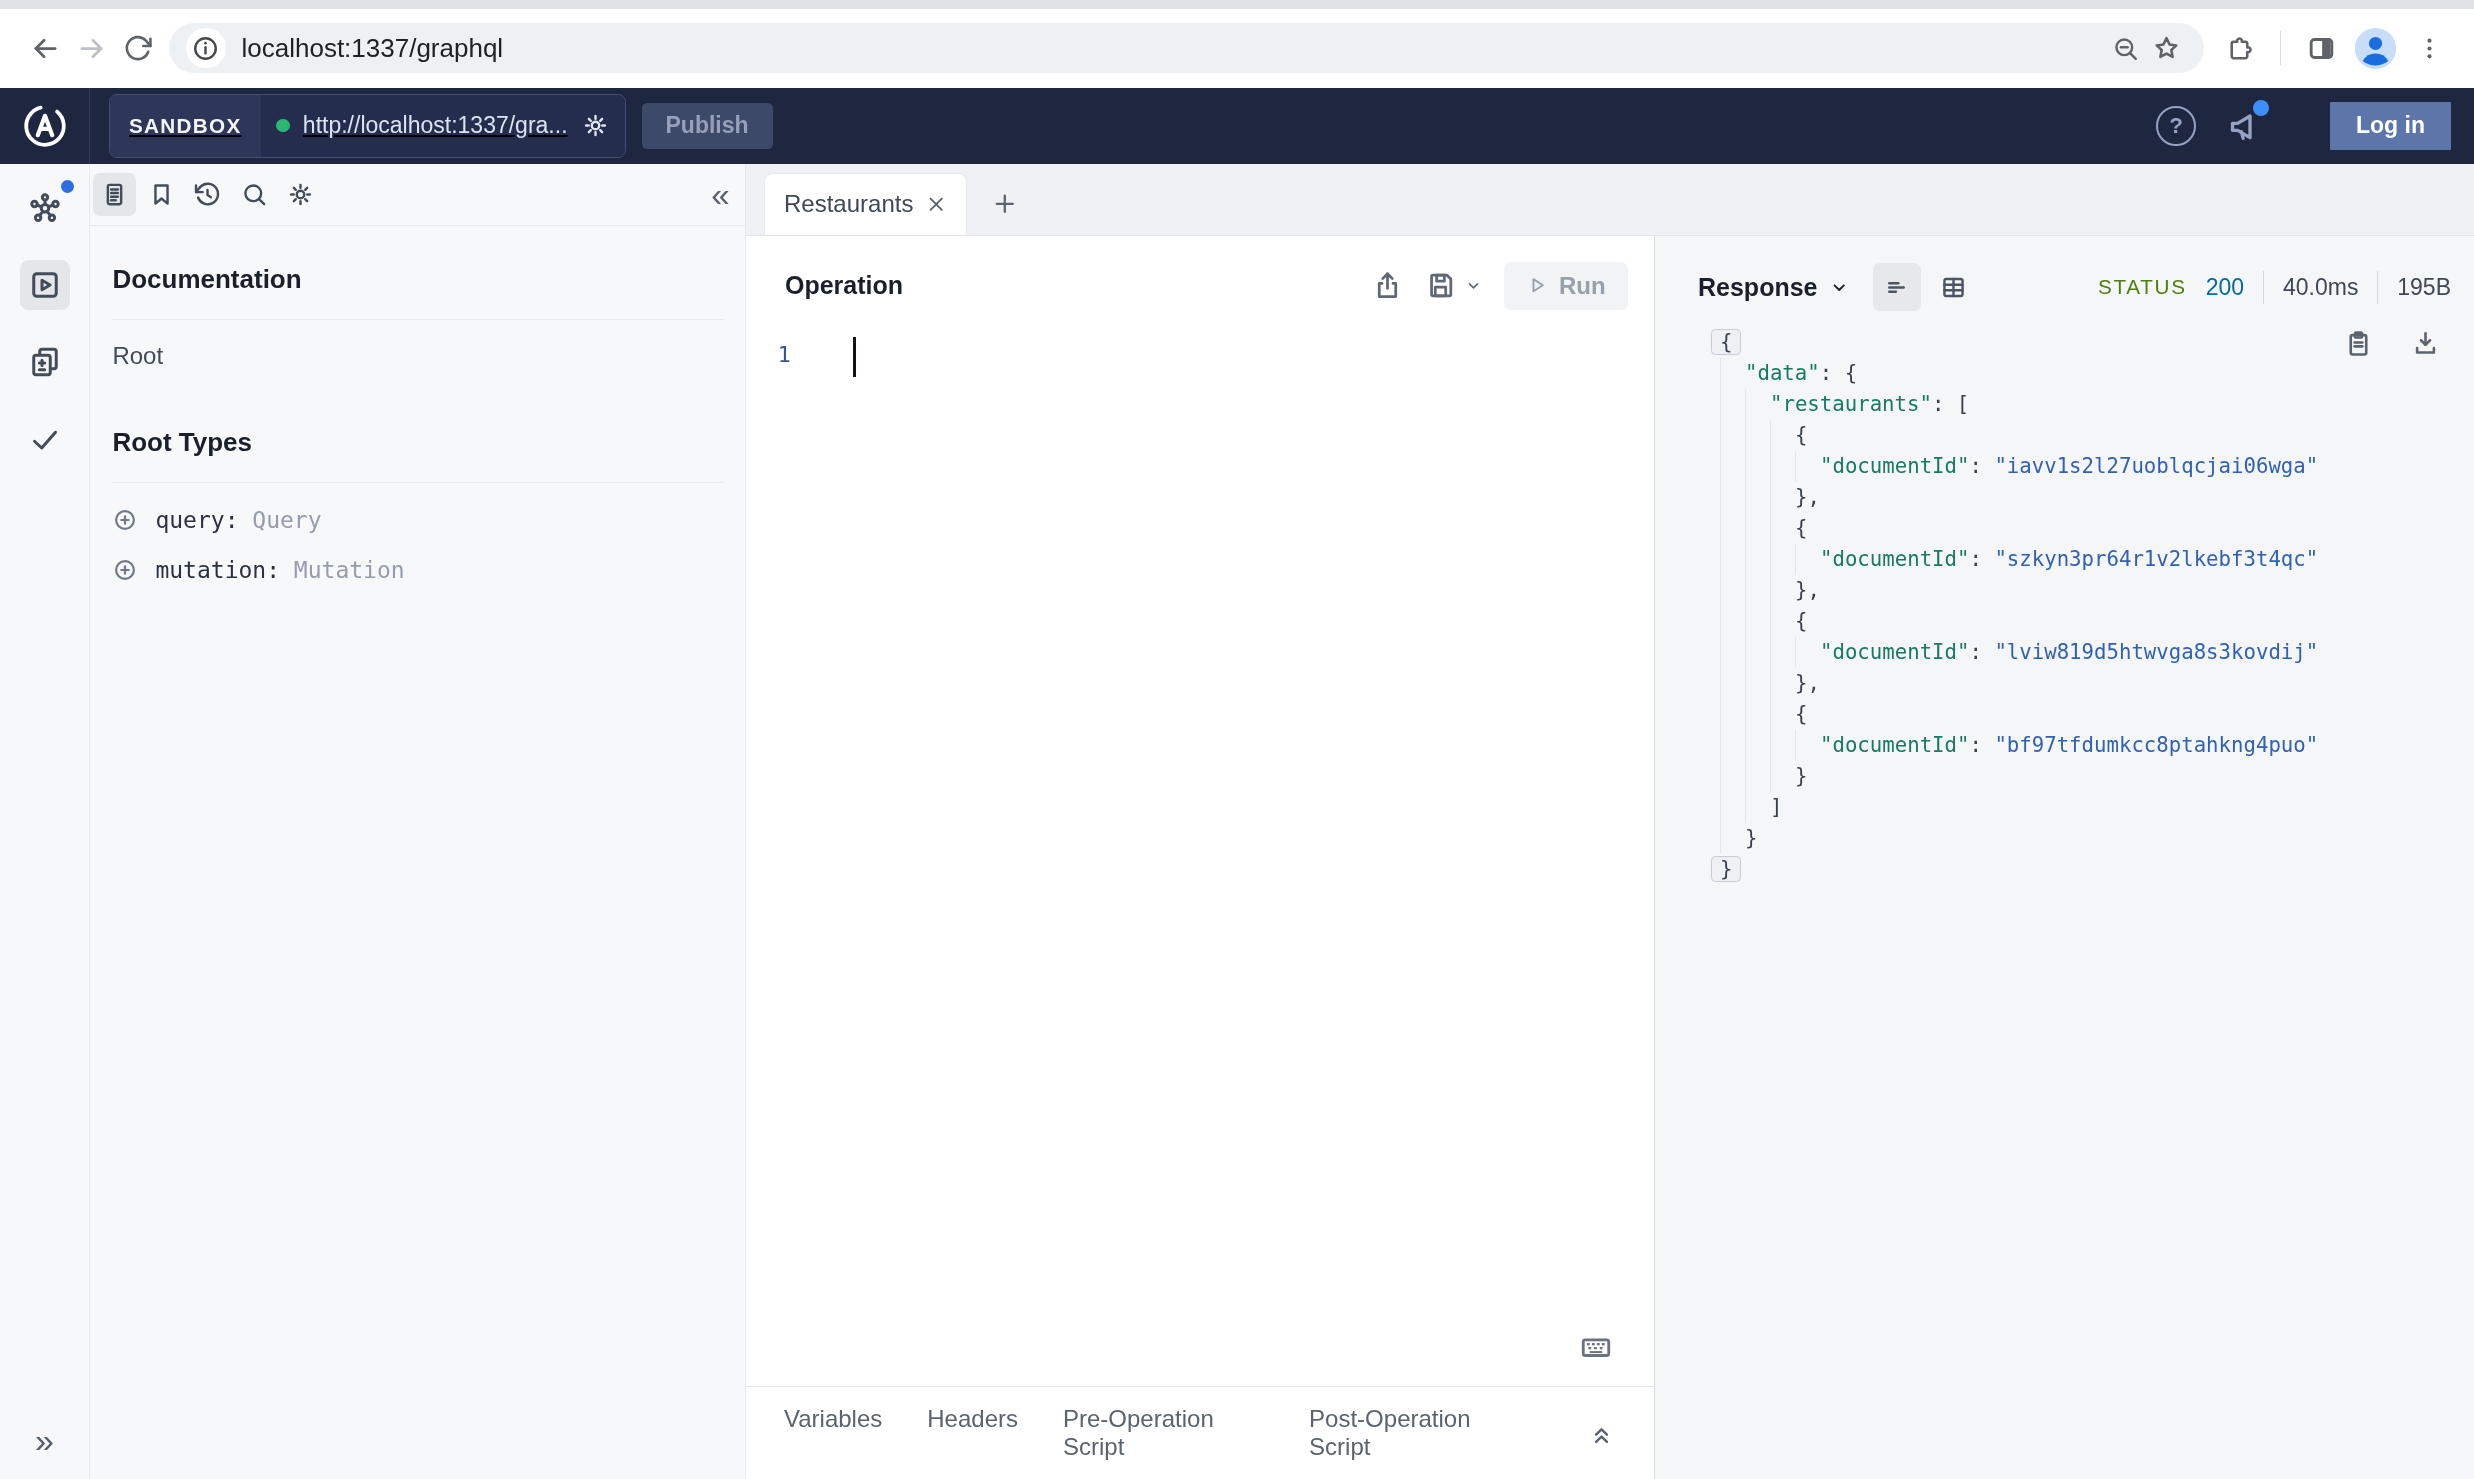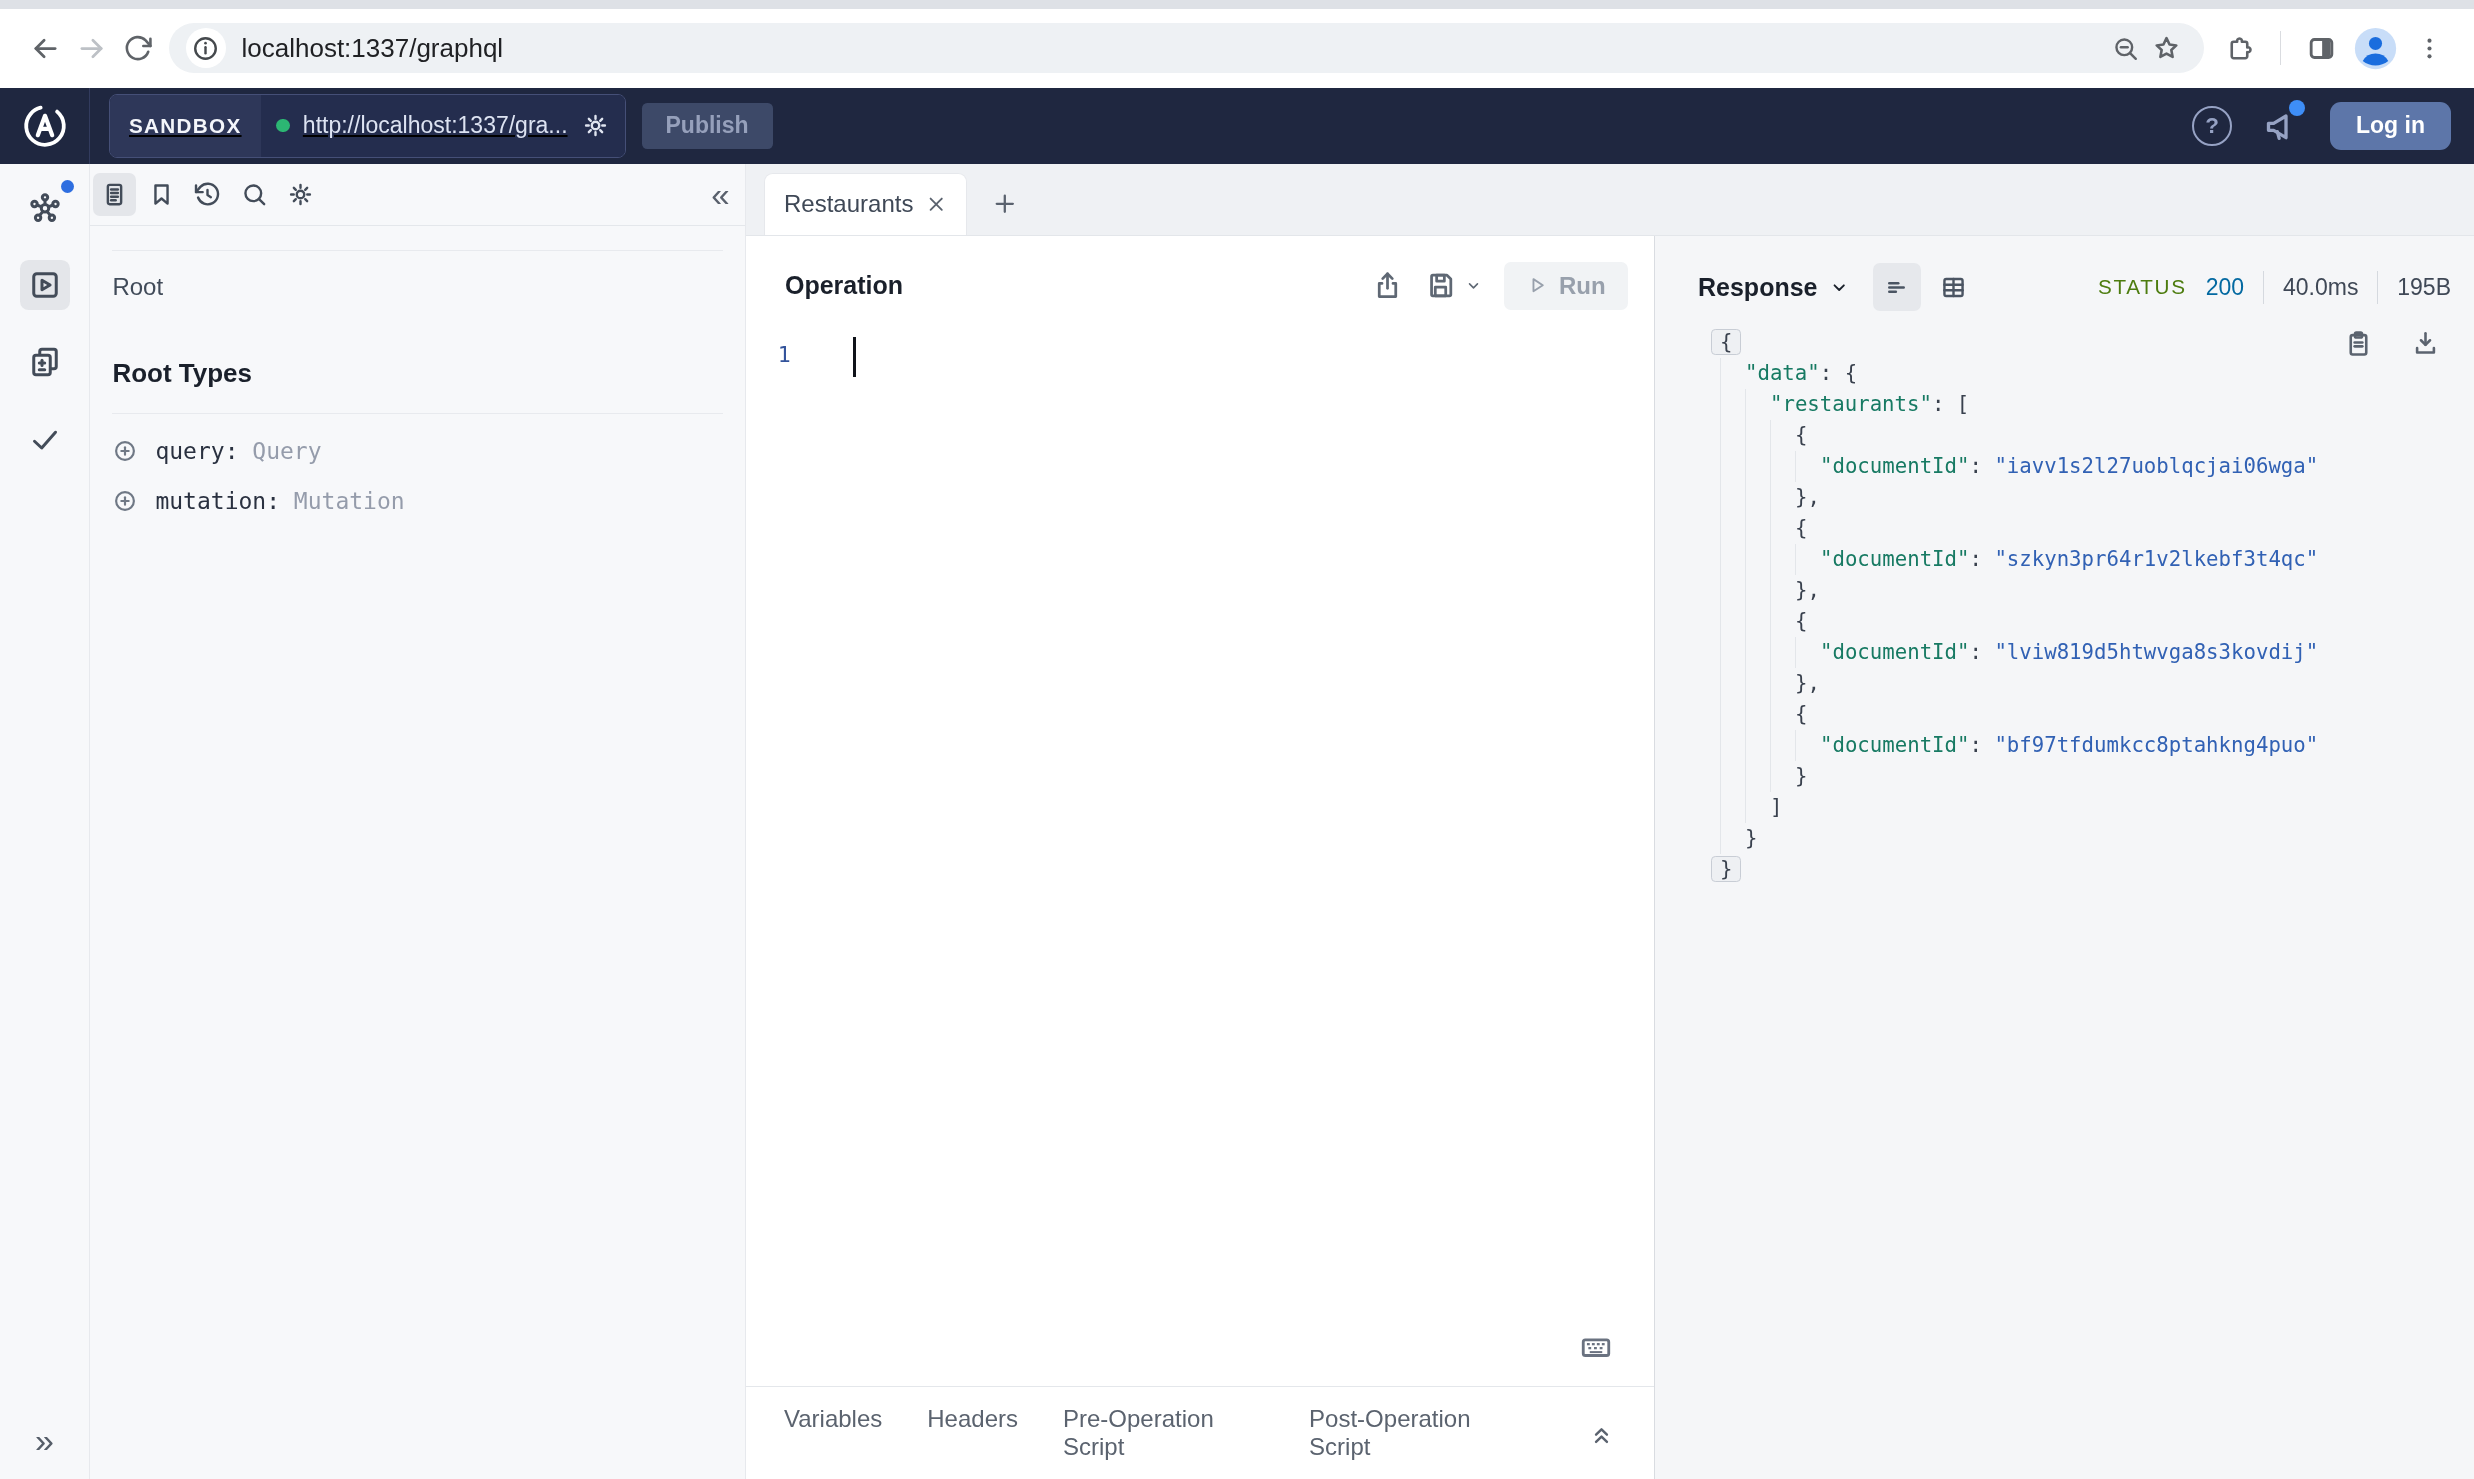--- a/index.html
+++ b/index.html
@@ -29,21 +29,21 @@
   .seg-label span { font-size:20.7px; font-weight:700; letter-spacing:1.3px; color:#f4f6fb; }
   .seg-url { background:#242d4e; display:flex; align-items:center; gap:13px; padding:0 15.5px; }
   .gdot { width:13.8px; height:13.8px; border-radius:50%; background:#2cb673; flex:none; }
   .endpoint { font-size:23px; color:#dde3f2; white-space:nowrap; }
   .seg-url .gear { color:#dfe4f0; }
   .publish-btn { margin-left:15.5px; height:46px; background:#3d4968; border-radius:5.2px; border:none; padding:0 24px; font-size:23px; font-weight:600; color:#96a0bb; font-family:inherit; }
   .apollo-right { margin-left:auto; display:flex; align-items:center; gap:29px; padding-right:24px; }
   .help-circle { width:40px; height:40px; border:2.6px solid #96a2c4; border-radius:50%; color:#96a2c4; font-size:22.4px; font-weight:700; display:flex; align-items:center; justify-content:center; }
   .mega-wrap { position:relative; color:#96a2c4; }
   .mega-dot { position:absolute; top:-6px; right:-4.3px; width:16.4px; height:16.4px; border-radius:50%; background:#3e8ef7; }
-  .login-btn { height:48px; background:#5d76a9; color:#fff; border:none; border-radius:11px; padding:0 26px; font-size:23px; font-weight:600; font-family:inherit; }
+  .login-btn { height:48px; background:#5d76a9; color:#fff; border:none; border-radius:1px; padding:0 26px; font-size:23px; font-weight:600; font-family:inherit;margin-left:36px; }
 
   
   .main { flex:1; display:flex; min-height:0; }
   .rail { width:90px; background:#f7f8fa; border-right:0.9px solid #e7e9ed; display:flex; flex-direction:column; align-items:center; padding-top:19px; gap:27px; flex:none; }
   .rail-item { width:50px; height:50px; display:flex; align-items:center; justify-content:center; color:#434c59; position:relative; border-radius:8.6px; }
   .rail-item.active { background:#e4e6ea; }
   .rail-dot { position:absolute; top:-2.6px; right:-4.3px; width:13px; height:13px; border-radius:50%; background:#2e6ee0; }
   .rail-expand { margin-top:auto; margin-bottom:22.4px; color:#555d68; font-size:34px; line-height:1; }
 
   
@@ -300,20 +300,21 @@
         </div>
         <div class="tbtn">
           <svg class="ico" width="29" height="29" viewBox="0 0 24 24">
               <circle cx="12" cy="12" r="3.1"></circle>
               <path d="M12 4.2v2.2M12 17.6v2.2M19.8 12h-2.2M6.4 12H4.2M17.5 6.5l-1.6 1.6M8.1 15.9l-1.6 1.6M17.5 17.5l-1.6-1.6M8.1 8.1L6.5 6.5"></path>
             </svg>
         </div>
         <div class="collapse">«</div>
       </div>
       <div class="doc-body">
+        <div class="doc-h">Documentation</div>
         <div class="doc-hr"></div>
         <div class="doc-root">Root</div>
         <div class="doc-h2">Root Types</div>
         <div class="doc-hr"></div>
         <div>
   <div class="rt-row">
     <svg class="ico" width="26" height="26" viewBox="0 0 24 24" stroke-width="1.6">
                 <circle cx="12" cy="12" r="8.2"></circle>
                 <line x1="12" y1="8.6" x2="12" y2="15.4"></line>
                 <line x1="8.6" y1="12" x2="15.4" y2="12"></line>

